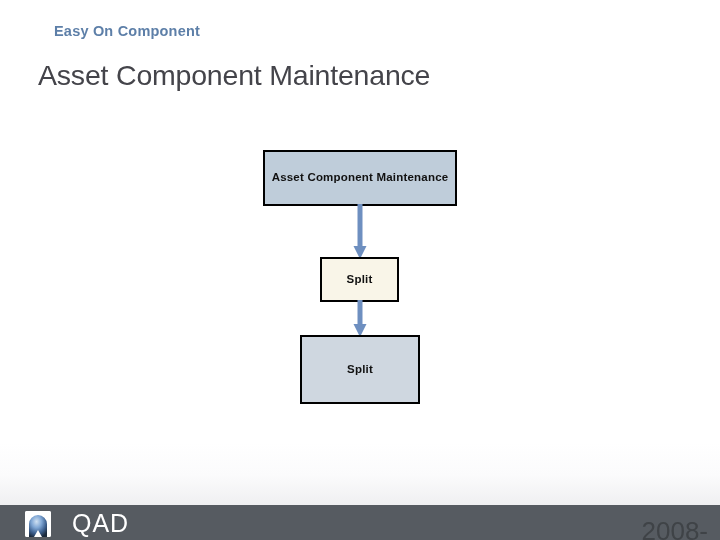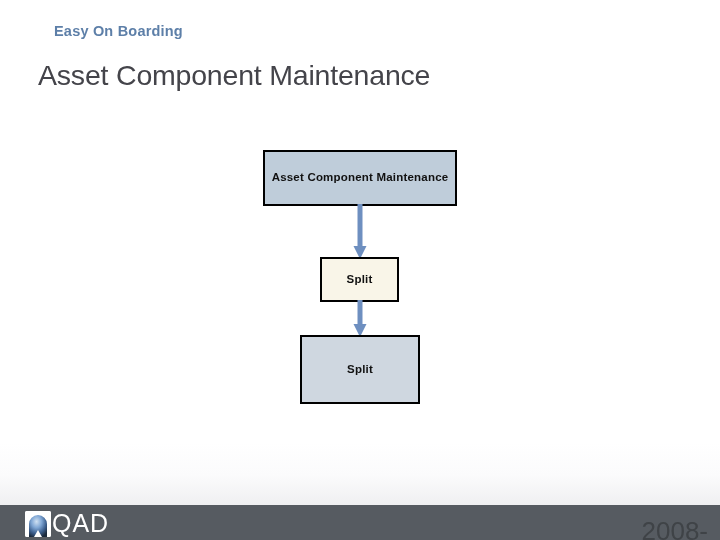--- a/index.html
+++ b/index.html
@@ -104,21 +104,21 @@
     height: 35px;
     background: #565b61;
   }
   .qad-logo {
     position: absolute;
     left: 25px;
     top: 511px;
     height: 26px;
     display: flex;
     align-items: center;
-    gap: 1px;
+    gap: 21px;
   }
   .qad-mark {
     width: 26px;
     height: 26px;
     background: #ffffff;
     border-radius: 2px;
     position: relative;
     overflow: hidden;
     flex: none;
   }
@@ -140,21 +140,21 @@
     letter-spacing: 0px;
     line-height: 1;
     white-space: nowrap;
   }
 </style>
 </head>
 <body>
 
 <div class="slide">
 
-  <div class="eyebrow">Easy On Boarding</div>
+  <div class="eyebrow">Easy On Component</div>
 
   <div class="slide-title">Asset Component Maintenance</div>
 
   <div class="flow">
 
     <div class="node node-1">
       <span>Asset Component Maintenance</span>
     </div>
 
     <div class="connector conn-1">

